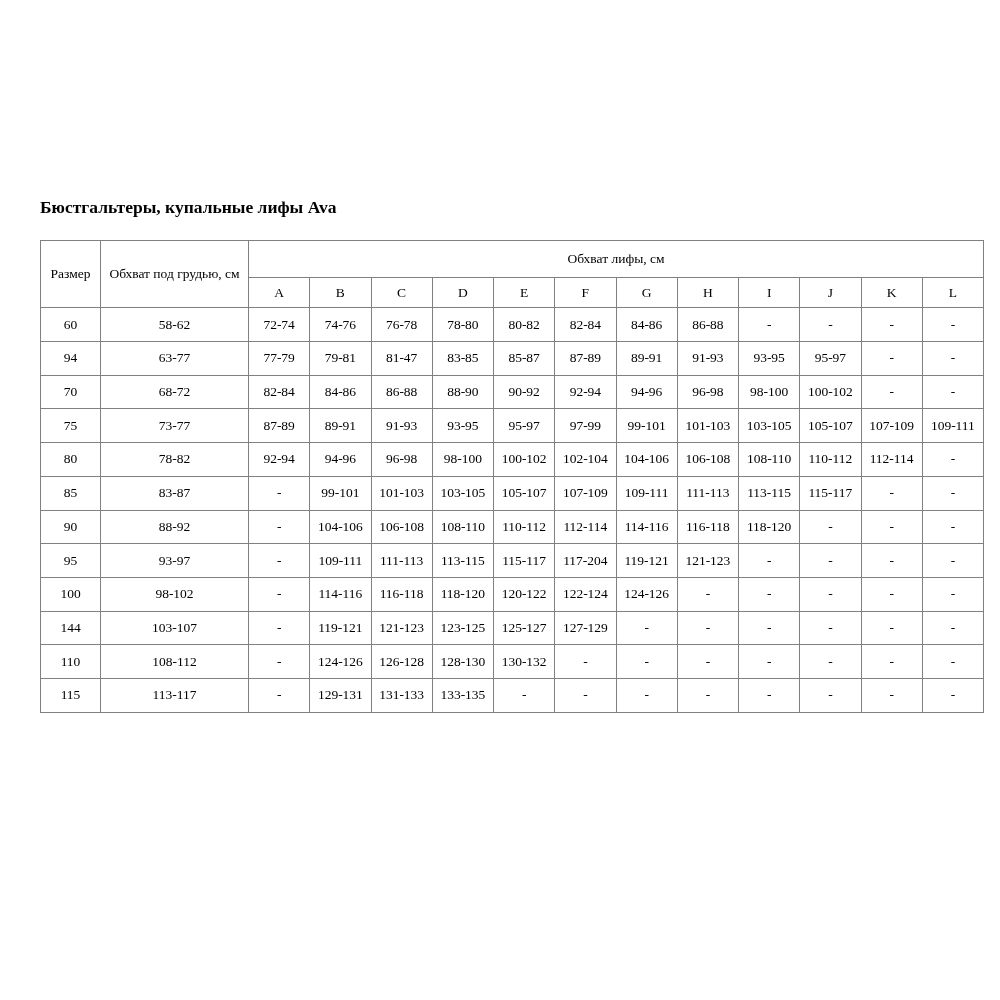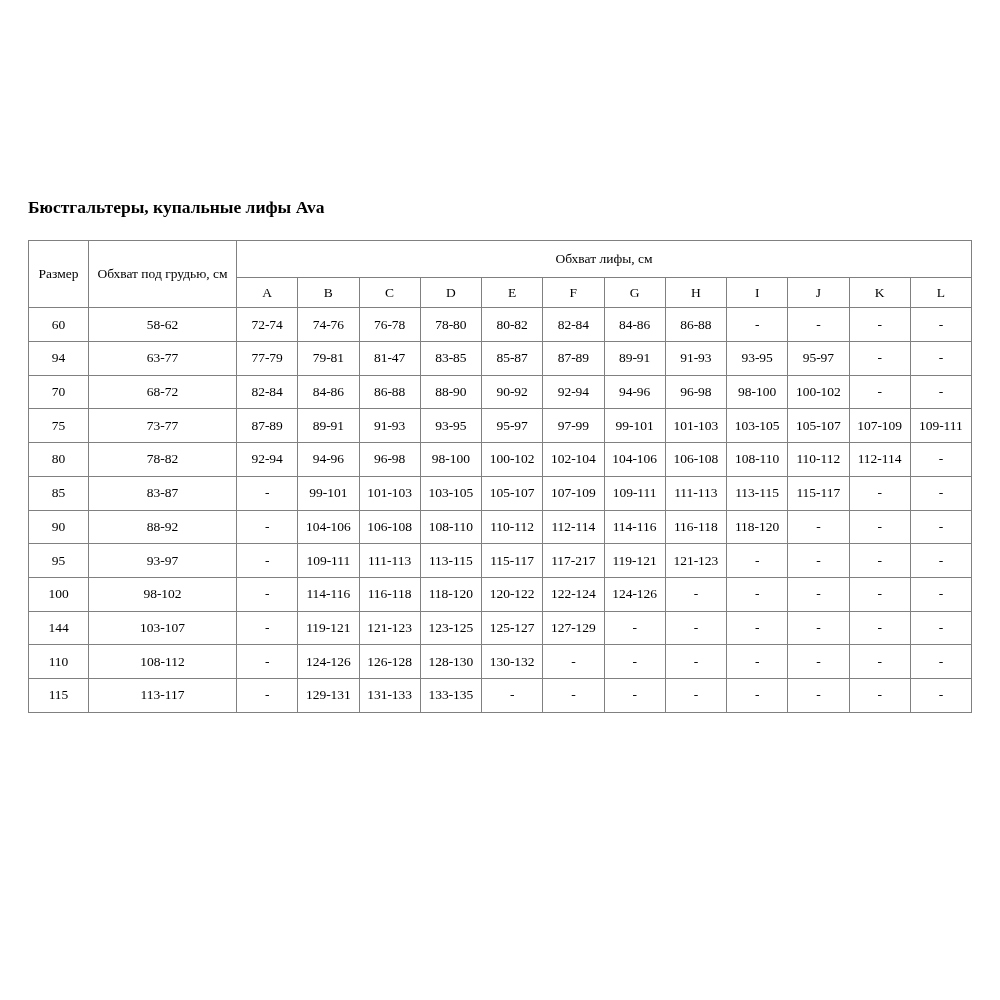--- a/index.html
+++ b/index.html
@@ -6,21 +6,21 @@
     margin: 0;
     padding: 0;
     background: #ffffff;
     width: 1000px;
     height: 1000px;
     font-family: "Liberation Serif", serif;
     color: #000000;
   }
   .content {
     position: absolute;
-    left: 28px;
+    left: 40px;
     top: 195px;
     width: 900px;
   }
   .page-title {
     font-size: 17.5px;
     font-weight: bold;
     margin: 0 0 20px 0;
     line-height: 1.45;
   }
   table.size-table {
@@ -203,21 +203,21 @@
           <td>-</td>
         </tr>
         <tr>
           <td>95</td>
           <td>93-97</td>
           <td>-</td>
           <td>109-111</td>
           <td>111-113</td>
           <td>113-115</td>
           <td>115-117</td>
-          <td>117-217</td>
+          <td>117-204</td>
           <td>119-121</td>
           <td>121-123</td>
           <td>-</td>
           <td>-</td>
           <td>-</td>
           <td>-</td>
         </tr>
         <tr>
           <td>100</td>
           <td>98-102</td>

